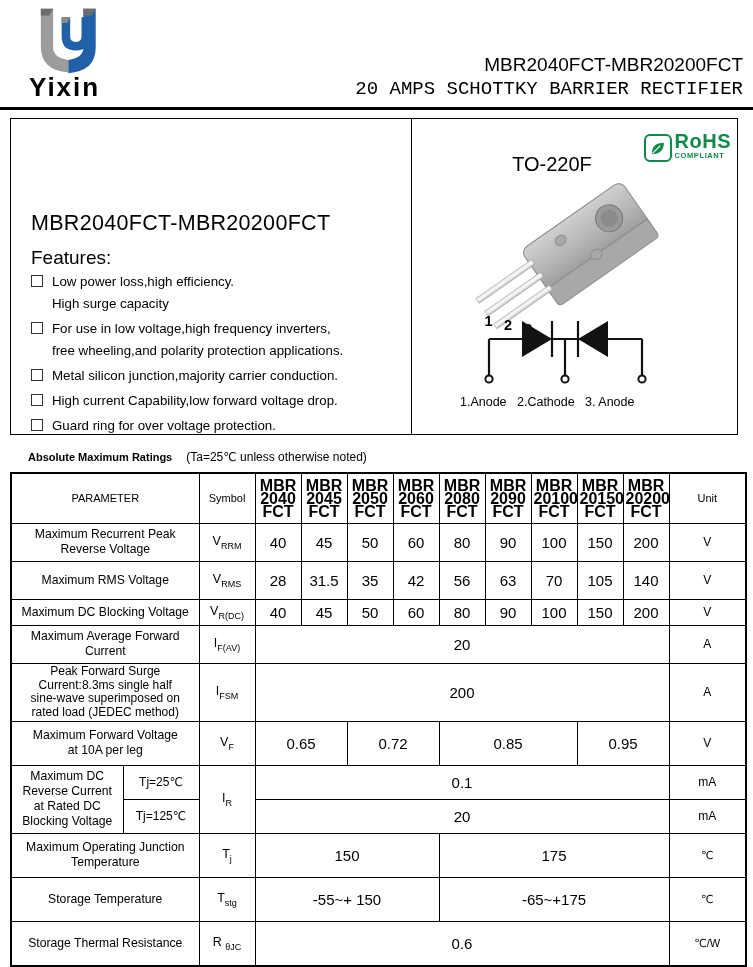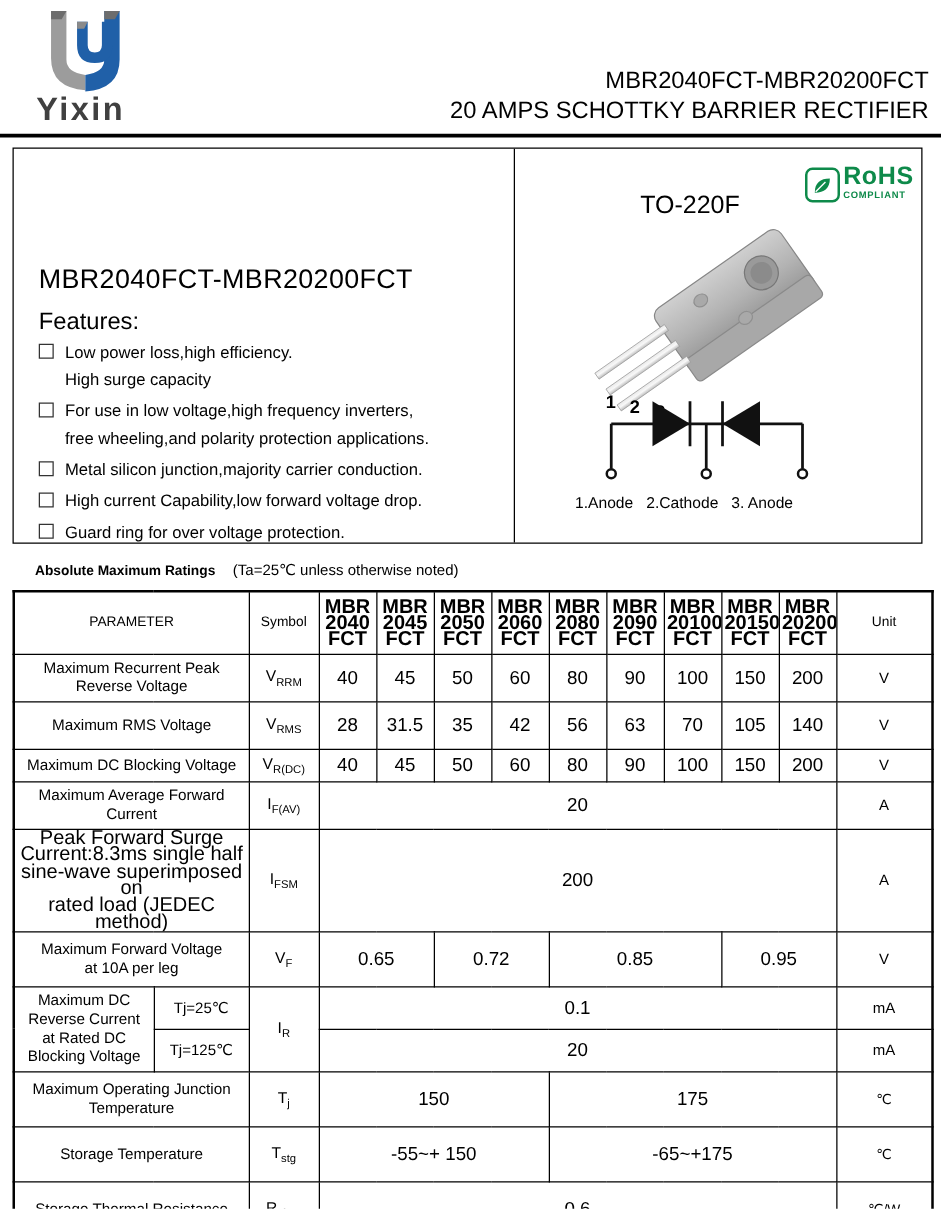--- a/index.html
+++ b/index.html
@@ -5,24 +5,24 @@
   html,body{margin:0;padding:0;}
   body{
     width:753px;height:967px;position:relative;background:#ffffff;
     font-family:"Liberation Sans","DejaVu Sans",sans-serif;color:#000;
     overflow:hidden;
   }
   
   .hdr{position:absolute;top:0;left:0;width:753px;height:111px;}
   .logo{position:absolute;left:25px;top:6px;width:120px;}
   .logo-mark{display:block;}
-  .brand{font-size:26px;font-weight:bold;color:#404040;letter-spacing:2px;margin-top:-4px;margin-left:4px;}
+  .brand{font-size:26px;font-weight:bold;color:#000000;letter-spacing:2px;margin-top:-4px;margin-left:4px;}
   .titles{position:absolute;right:10px;top:53px;text-align:right;}
   .titles .t1{font-size:19px;line-height:24px;}
-  .titles .t2{font-size:19px;line-height:24px;}
+  .titles .t2{font-size:19px;line-height:24px;font-family:Liberation Mono, monospace;}
   .rule{position:absolute;left:0;right:0;top:107px;height:3px;background:#000;}
   
   .overview{position:absolute;left:10px;top:118px;width:726px;height:315px;border:1px solid #000;display:flex;}
   .left-box{width:401px;border-right:1px solid #000;position:relative;box-sizing:border-box;}
   .right-box{flex:1;position:relative;}
   .part-title{position:absolute;left:20px;top:92px;font-size:21.5px;letter-spacing:0.3px;}
   .features-h{position:absolute;left:20px;top:128px;font-size:19px;}
   .feat-list{position:absolute;left:20px;top:152px;font-size:13.3px;line-height:22px;}
   .feat-item{margin-bottom:3px;}
   .chk{display:inline-block;width:10px;height:10px;border:1.4px solid #333;margin-right:9px;vertical-align:-1px;}
@@ -41,21 +41,21 @@
   
   .ratings-h{position:absolute;left:28px;top:447px;}
   .ratings-h .rh1{font-size:11px;font-weight:bold;}
   .ratings-h .rh2{font-size:12px;margin-left:14px;}
   table.ratings{position:absolute;left:10px;top:472px;border-collapse:collapse;table-layout:fixed;width:735px;}
   table.ratings td,table.ratings th{border:1px solid #000;text-align:center;vertical-align:middle;padding:0 2px;overflow:hidden;}
   table.ratings{border:2px solid #000;}
   th.colh{font-size:11px;font-weight:normal;}
   th.modelh{font-size:16px;font-weight:bold;line-height:13px;white-space:pre-line;}
   td.param{font-size:12.2px;line-height:15px;white-space:pre-line;}
-  td.param-sm{font-size:16px;line-height:13.5px;white-space:pre-line;}
+  td.param-sm{font-size:12px;line-height:13.5px;white-space:pre-line;}
   td.sym{font-size:12.5px;}
   td.sym sub{font-size:9px;}
   td.val{font-size:15px;}
   td.unit{font-size:12px;}
   td.unit-deg{font-size:11px;}
   td.cond{font-size:12px;}
 </style>
 </head>
 <body>
 

